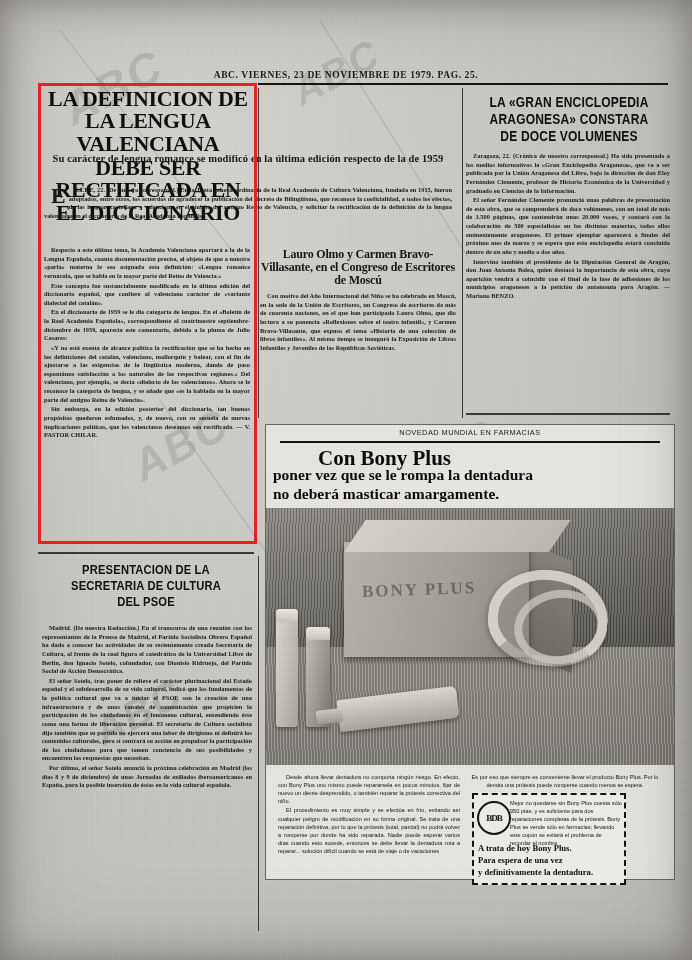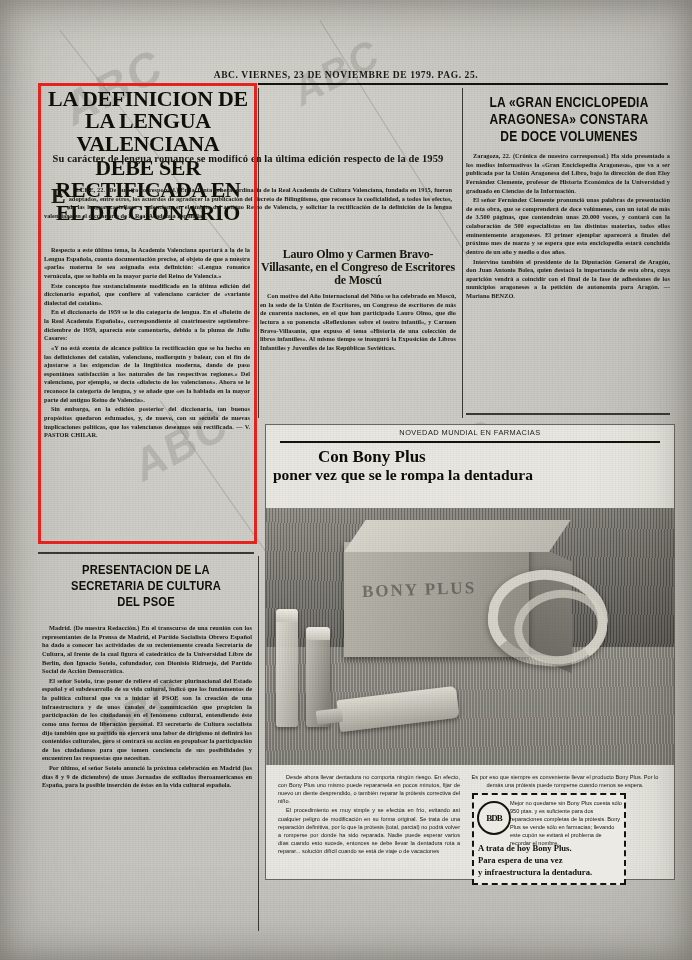--- a/index.html
+++ b/index.html
@@ -362,22 +362,23 @@
   <div class="block body" style="left:42px;top:624px;width:210px;">
     <p>Madrid. (De nuestra Redacción.) En el transcurso de una reunión con los representantes de la Prensa de Madrid, el Partido Socialista Obrero Español ha dado a conocer las actividades de su recientemente creada Secretaría de Cultura, al frente de la cual figura el catedrático de la Universidad Libre de Berlín, don Ignacio Sotelo, cofundador, con Dionisio Ridruejo, del Partido Social de Acción Democrática.</p>
     <p>El señor Sotelo, tras poner de relieve el carácter plurinacional del Estado español y el subdesarrollo de su vida cultural, indicó que los fundamentos de la política cultural que va a iniciar el PSOE son la creación de una infraestructura y de unos canales de comunicación que propicien la participación de los ciudadanos en el fenómeno cultural, entendiendo éste como una forma de liberación personal. El secretario de Cultura socialista dijo también que su partido no ejercerá una labor de dirigismo ni definirá los contenidos culturales, pero sí centrará su acción en propulsar la participación de los ciudadanos para que tomen conciencia de sus posibilidades y encuentren las respuestas que necesitan.</p>
     <p>Por último, el señor Sotelo anunció la próxima celebración en Madrid (los días 8 y 9 de diciembre) de unas Jornadas de exiliados iberoamericanos en España, para la posible inserción de éstos en la vida cultural española.</p>
   </div>
 
   <div id="ad">
     <div id="ad-kicker">NOVEDAD MUNDIAL EN FARMACIAS</div>
     <div id="ad-kicker-rule"></div>
 
-    <div class="ad-head" style="position:absolute;left:52px;top:22px;font-size:17px;">Con Bony Plus</div>
+    <div class="ad-head" style="position:absolute;left:52px;top:22px;font-size:21px;">Con Bony Plus</div>
     <div class="ad-head" style="position:absolute;left:7px;top:41px;font-size:15.5px;">poner vez que se le rompa la dentadura</div>
+    <div class="ad-head" style="position:absolute;left:7px;top:60px;font-size:15.5px;">no deberá masticar amargamente.</div>
 
     <div id="adphoto">
       <div class="ph-bg"></div>
       <div class="ph-cloth"></div>
       <div class="ph-box-side"></div>
       <div class="ph-box"></div>
       <div class="ph-box-top"></div>
       <div class="ph-boxlabel">BONY PLUS</div>
       <div class="ph-denture"></div>
       <div class="ph-denture2"></div>
@@ -400,20 +401,20 @@
     <div class="adcol" style="left:204px;top:348px;width:190px;text-align:center;">
       <p class="noind">Es por eso que siempre es conveniente llevar el producto Bony Plus. Por lo demás una prótesis puede romperse cuando menos se espera.</p>
     </div>
   </div>
 
   <div id="coupon">
     <div id="coupon-logo">BDB</div>
     <div class="coupon-txt" style="left:36px;top:5px;width:112px;">Mejor no quedarse sin Bony Plus cuesta sólo 950 ptas. y es suficiente para dos reparaciones completas de la prótesis. Bony Plus se vende sólo en farmacias; llevando este cupón se evitará el problema de recordar el nombre.</div>
     <div class="coupon-bold" style="left:4px;top:48px;">A trata de hoy Bony Plus.</div>
     <div class="coupon-bold" style="left:4px;top:60px;">Para espera de una vez</div>
-    <div class="coupon-bold" style="left:4px;top:72px;">y infraestructura la dentadura.</div>
+    <div class="coupon-bold" style="left:4px;top:72px;">y definitivamente la dentadura.</div>
   </div>
 
   <div id="redbox"></div>
 
   <div class="grain"></div>
   <div class="edge-shadow"></div>
 </div>
 
 </body></html>

